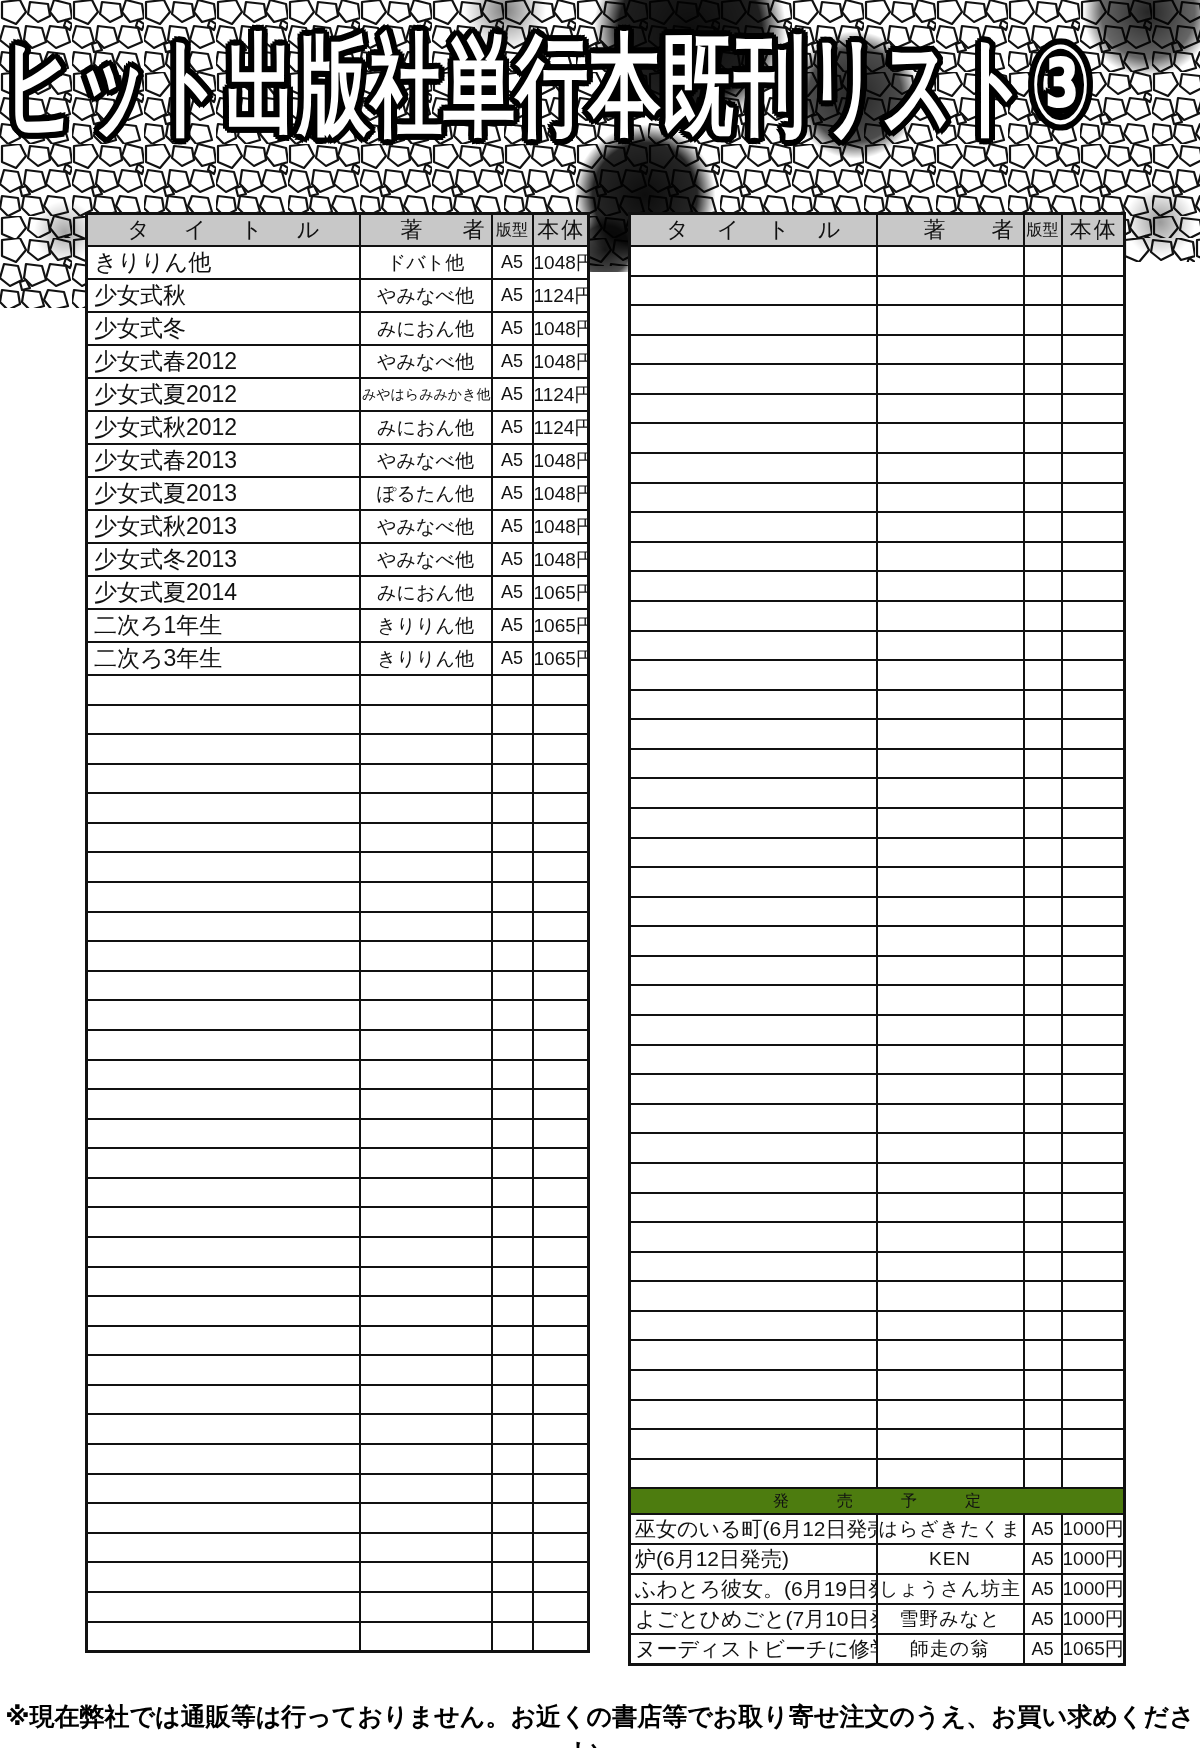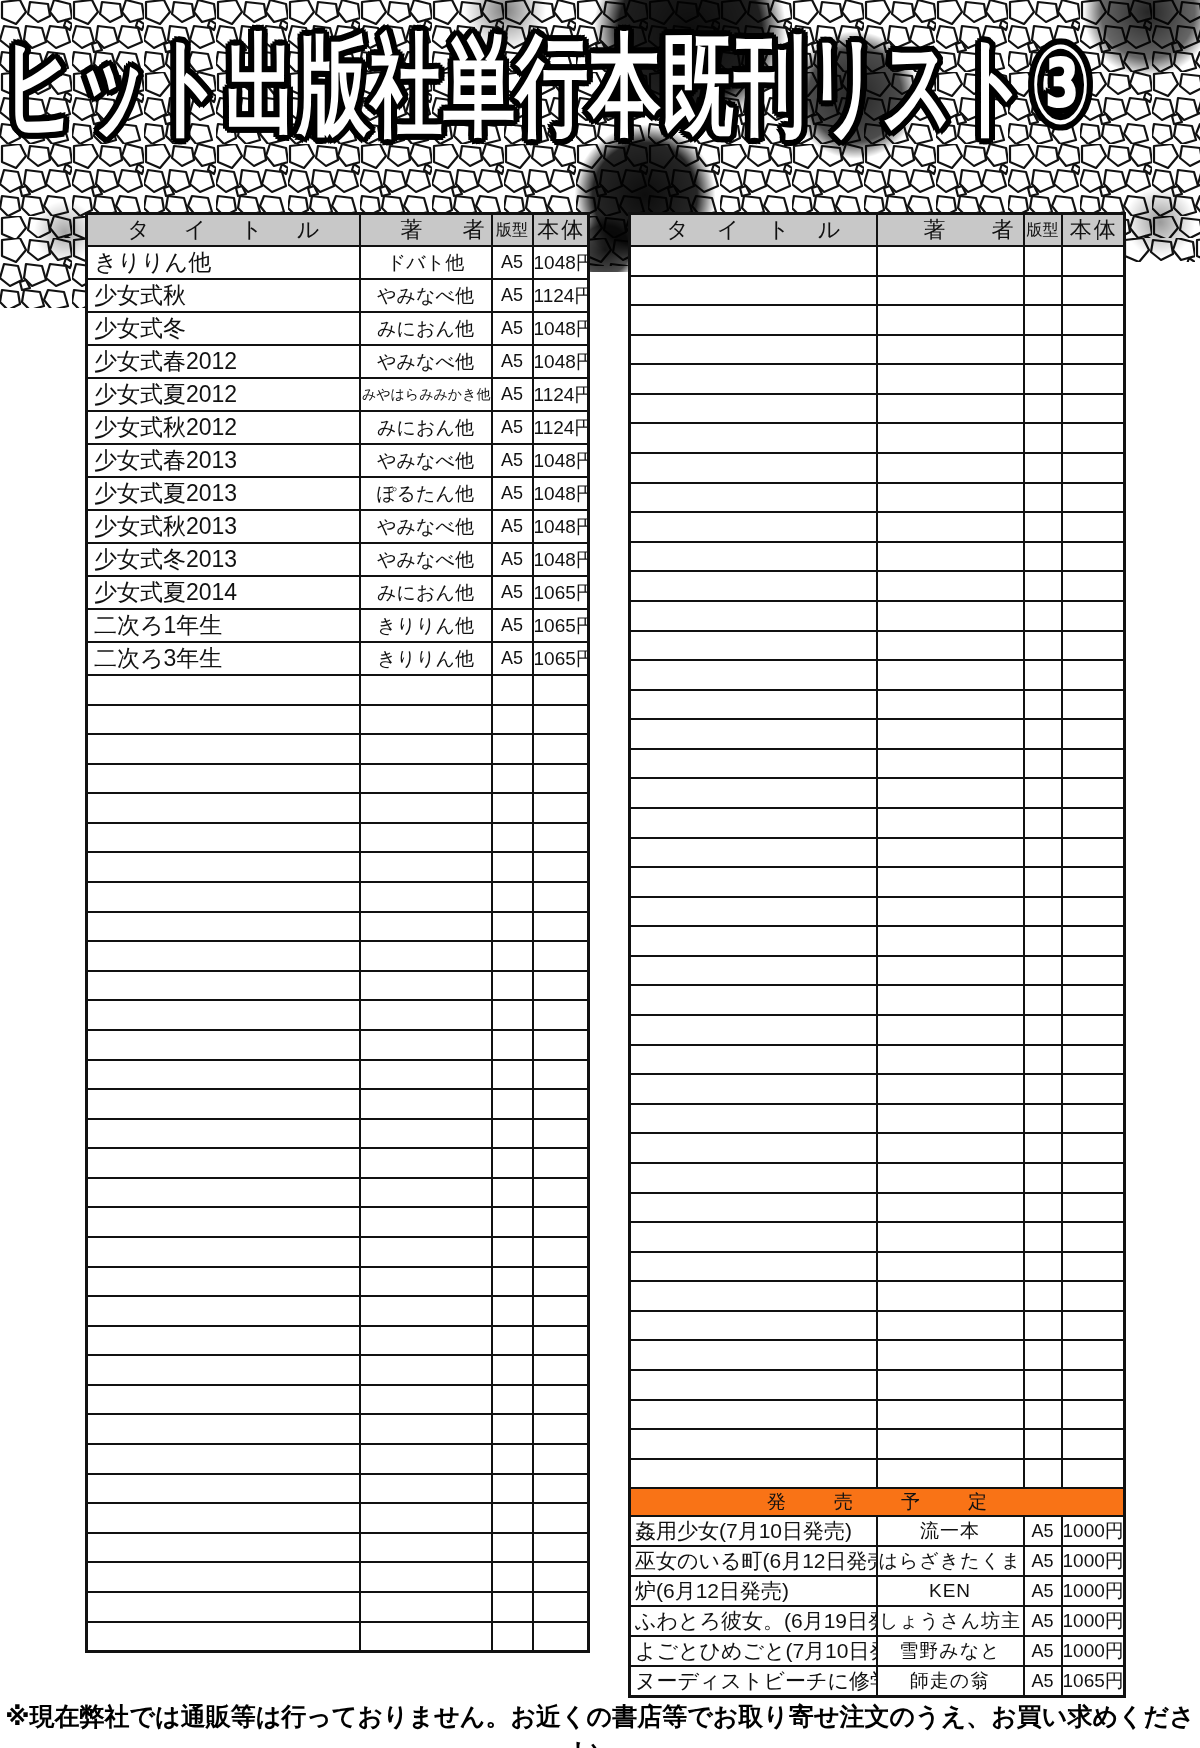--- a/index.html
+++ b/index.html
@@ -55,21 +55,21 @@
   .h-price{letter-spacing:2px;text-indent:2px;text-align:center;}
 
   .c-title {text-align:left;padding-left:6px;font-size:23px;}
   .c-author{text-align:center;font-size:19px;}
   .c-format{text-align:center;font-size:18px;}
   .c-price {text-align:center;font-size:19px;}
   .sq{font-size:14px;text-align:right;}      
   .sqt{font-size:15px;}     
 
   .sched-head td{
-    background:#f97316;text-align:center;font-size:19px;
+    background:#4d7c0f;text-align:center;font-size:16px;
     letter-spacing:48px;text-indent:48px;
   }
   .sched-head tr{height:26px;}
   .sched-body tr{height:29.5px;}
   .sched-body .c-title{font-size:21px;padding-left:4px;}
   .sched-body .c-author{letter-spacing:1px;}
 
   
   .footnote{
     position:absolute;left:0;top:1700px;width:1200px;text-align:center;
@@ -679,26 +679,20 @@
           <td class="c-price"></td>
         </tr>
       </tbody>
     <tbody class="sched-head">
       <tr>
         <td colspan="4">発売予定</td>
       </tr>
     </tbody>
     <tbody class="sched-body">
         <tr>
-          <td class="c-title">姦用少女(7月10日発売)</td>
-          <td class="c-author">流一本</td>
-          <td class="c-format">A5</td>
-          <td class="c-price">1000円</td>
-        </tr>
-        <tr>
           <td class="c-title">巫女のいる町(6月12日発売)</td>
           <td class="c-author">はらざきたくま</td>
           <td class="c-format">A5</td>
           <td class="c-price">1000円</td>
         </tr>
         <tr>
           <td class="c-title">炉(6月12日発売)</td>
           <td class="c-author">KEN</td>
           <td class="c-format">A5</td>
           <td class="c-price">1000円</td>

